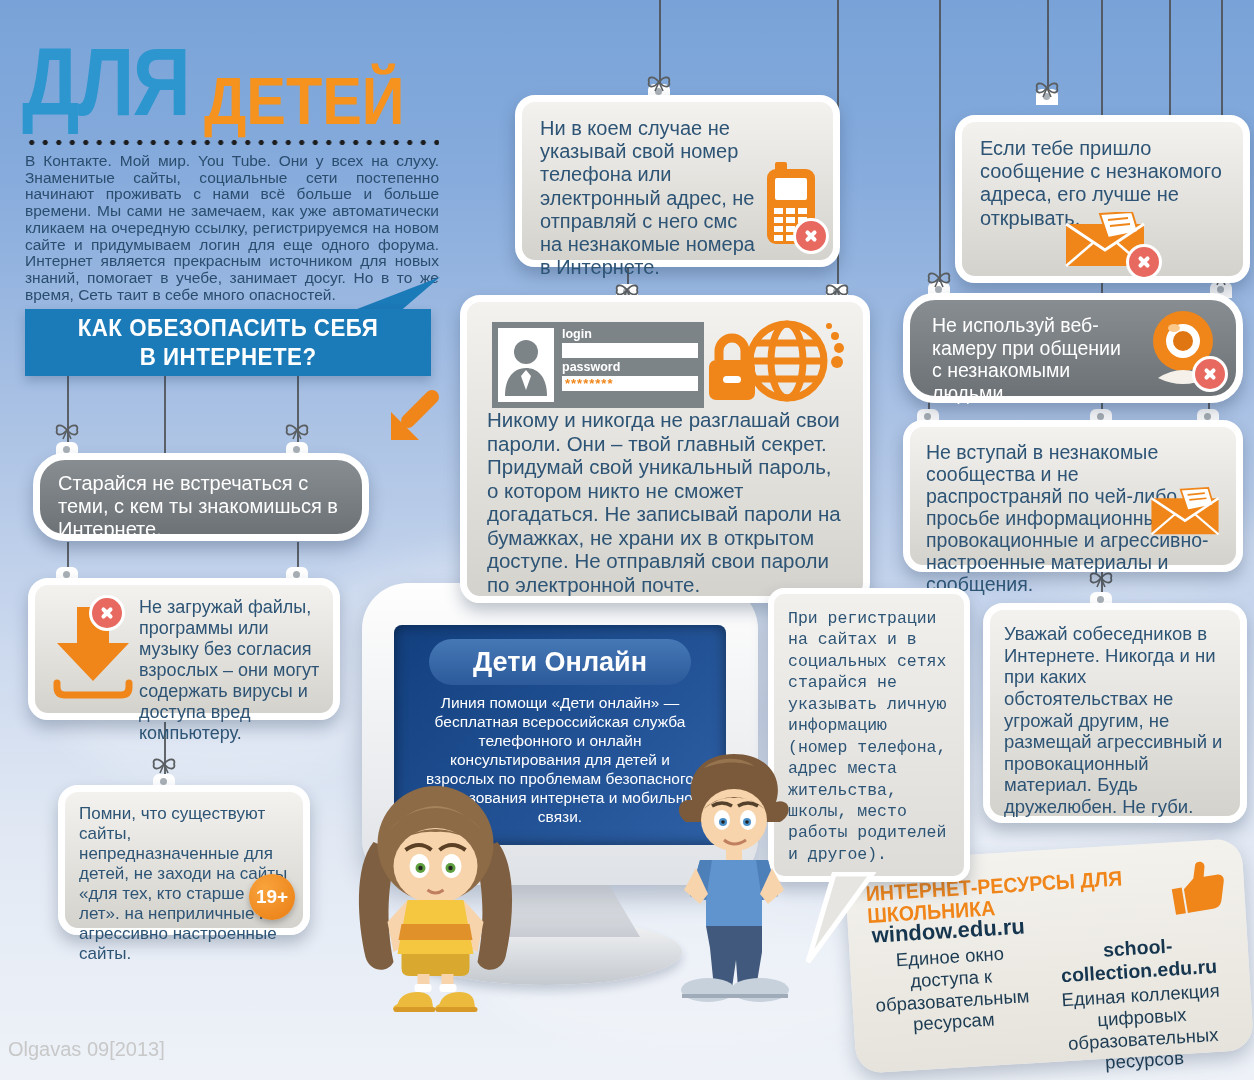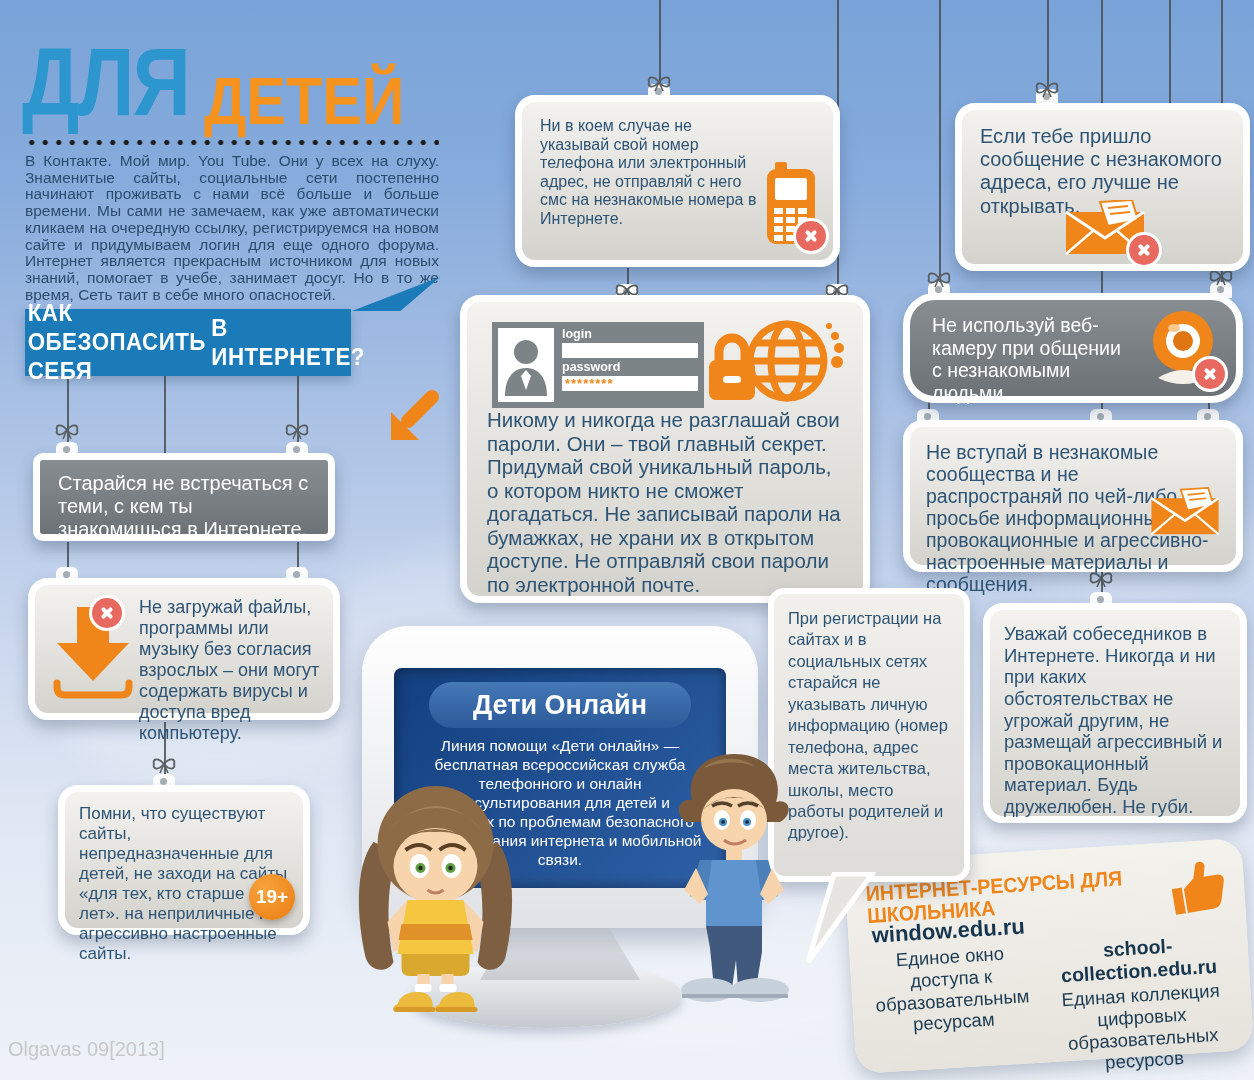--- a/index.html
+++ b/index.html
@@ -8,52 +8,52 @@
     background:linear-gradient(180deg,#79a3d8 0%,#86abdc 16%,#a9c1e4 38%,#ccd9ee 60%,#e2e9f4 78%,#eef2f8 100%);padding-left:36px;}
   .cloud{position:absolute;background:rgba(255,255,255,.22);border-radius:50%;filter:blur(16px);z-index:1;}
   .s{position:absolute;width:2px;background:#4b4f52;opacity:.85;z-index:3;}
   .bow{position:absolute;width:26px;height:20px;z-index:5;}
   .at{position:absolute;width:22px;height:16px;background:#fff;border-radius:6px 6px 0 0;z-index:4;}
   .at::after{content:"";position:absolute;left:7px;top:4px;width:7px;height:7px;border-radius:50%;background:#a9b0b6;}
   .card{position:absolute;background:linear-gradient(180deg,#f3f2ef,#dedcd7 70%,#d4d2cd);border:7px solid #fff;
     border-radius:20px;box-shadow:0 8px 16px rgba(30,50,80,.28);z-index:10;color:#2d5475;box-sizing:border-box;}
   .card-dark{position:absolute;background:linear-gradient(180deg,#888d91,#6d7276);border:7px solid #fff;
     border-radius:32px;box-shadow:0 8px 16px rgba(30,50,80,.3);z-index:10;color:#ffffff;box-sizing:border-box;}
-  .t{padding:15px 18px;font-size:16px;line-height:1.16;}
+  .t{padding:15px 18px;font-size:20px;line-height:1.16;}
   .xb{position:absolute;width:30px;height:30px;border-radius:50%;background:#e8695f;border:3px solid #fff;z-index:2;}
   .xb::before,.xb::after{content:"";position:absolute;left:8px;top:13px;width:14px;height:4px;border-radius:2px;background:#fff;}
   .xb::before{transform:rotate(45deg);}
   .xb::after{transform:rotate(-45deg);}
   .ttl1{position:absolute;left:22px;top:36px;font-size:96px;line-height:.95;font-weight:700;color:#2e96cf;
     transform:scaleX(.84);transform-origin:left top;letter-spacing:-2px;z-index:6;}
   .ttl2{position:absolute;left:204px;top:70px;font-size:66px;line-height:.95;font-weight:700;color:#f6921e;
     transform:scaleX(.9);transform-origin:left top;z-index:6;}
   .dots{position:absolute;left:25px;top:138px;width:414px;height:9px;z-index:6;
     background-image:radial-gradient(circle,#1d1d1d 2.3px,transparent 2.8px);background-size:13.5px 9px;background-repeat:repeat-x;}
   .intro{position:absolute;left:25px;top:153px;width:414px;font-size:15.5px;line-height:1.08;color:#2a4d6e;
     text-align:justify;z-index:6;font-weight:500;}
-  .banner{position:absolute;left:25px;top:309px;width:326px;height:67px;background:#1b7ab8;z-index:7;
-    display:flex;flex-direction:row;justify-content:flex-start;align-items:center;box-shadow:0 5px 10px rgba(20,50,90,.25);}
+  .banner{position:absolute;left:25px;top:309px;width:406px;height:67px;background:#1b7ab8;z-index:7;
+    display:flex;flex-direction:column;justify-content:center;align-items:center;box-shadow:0 5px 10px rgba(20,50,90,.25);}
   .banner div{color:#fff;font-weight:700;font-size:23px;line-height:1.25;letter-spacing:.5px;transform:scaleX(.97);}
   .banner-tail{position:absolute;left:352px;top:277px;width:88px;height:34px;background:#1b7ab8;
     clip-path:polygon(0% 100%,100% 0%,55% 100%);z-index:7;}
-  .monitor{position:absolute;left:362px;top:583px;width:396px;height:430px;z-index:8;margin-top:43px;}
+  .monitor{position:absolute;left:362px;top:583px;width:396px;height:430px;z-index:8;}
   .bezel{position:absolute;left:0;top:0;width:396px;height:302px;border-radius:46px;
     background:linear-gradient(180deg,#fefefe,#e9ebee 70%,#dfe2e6);box-shadow:0 12px 24px rgba(30,50,80,.25);}
   .screen{position:absolute;left:32px;top:42px;width:332px;height:220px;border-radius:8px;
     background:linear-gradient(135deg,#123f7e,#2e60a6);box-shadow:inset 0 0 14px rgba(0,0,0,.45);overflow:hidden;}
   .pill{margin:14px auto 8px auto;width:262px;height:46px;border-radius:23px;background:linear-gradient(180deg,#4678b6,#2c5a9a);
     display:flex;align-items:center;justify-content:center;color:#fff;font-weight:700;font-size:27px;}
   .screen-body{margin:0 20px;color:#fff;font-size:15.5px;line-height:1.23;text-align:center;font-weight:500;}
   .neck{position:absolute;left:118px;top:300px;width:160px;height:54px;background:linear-gradient(180deg,#e8eaed,#c8ccd2);
     clip-path:polygon(20% 0,80% 0,100% 100%,0% 100%);}
   .base{position:absolute;left:48px;top:336px;width:272px;height:66px;border-radius:50%;
     background:linear-gradient(180deg,#f4f5f6,#c4c9cf);box-shadow:0 6px 10px rgba(30,50,80,.2);}
   .bubble{position:absolute;left:768px;top:588px;width:202px;height:294px;background:linear-gradient(180deg,#f1f0ed,#dddcd8);
-    border:6px solid #fff;border-radius:16px;box-shadow:0 8px 16px rgba(30,50,80,.25);z-index:13;color:#2d5475;box-sizing:border-box;}
+    border:6px solid #fff;border-radius:16px;box-shadow:0 8px 16px rgba(30,50,80,.25);z-index:13;color:#2d5475;box-sizing:border-box;font-family:Liberation Mono, monospace;}
   .bubble-tail{position:absolute;left:806px;top:872px;width:70px;height:92px;z-index:13;}
   .resources{position:absolute;left:850px;top:850px;width:398px;height:212px;background:linear-gradient(180deg,#f4f2ed,#e6e3dc);
     border-radius:26px;box-shadow:0 8px 18px rgba(30,50,80,.25);transform:rotate(-3.5deg);z-index:12;}
   .res-title{position:absolute;left:20px;top:22px;width:310px;color:#f08519;font-weight:700;font-size:21px;
     transform:scaleX(.93);transform-origin:left top;line-height:1.05;}
   .res-col{position:absolute;text-align:center;color:#1d3c53;}
   .res-url{font-weight:700;font-size:21px;color:#16364f;}
   .res-desc{font-size:18.5px;line-height:1.18;margin-top:2px;}
   .badge18{position:absolute;right:8px;bottom:8px;width:46px;height:46px;border-radius:50%;
     background:radial-gradient(circle at 35% 30%,#f9a33c,#e97d12);display:flex;align-items:center;justify-content:center;
@@ -189,21 +189,21 @@
             <rect x="33" y="64" width="9" height="6"></rect>
             <rect x="9" y="73" width="9" height="6"></rect>
             <rect x="21" y="73" width="9" height="6"></rect>
             <rect x="33" y="73" width="9" height="6"></rect>
           </g>
         </svg>
       <div class="xb" style="right:-12px;bottom:-4px;"></div>
     </div>
   </div>
 
-  <div class="card" style="left:955px;top:103px;width:295px;height:168px;">
+  <div class="card" style="left:955px;top:115px;width:295px;height:168px;">
     <div class="t" style="font-size:20px;">Если тебе пришло сообщение с незнакомого адреса, его лучше не открывать.</div>
     <div style="position:absolute;left:100px;bottom:4px;">
       <svg width="86" height="56" viewBox="0 0 86 56">
           <polygon points="4,12 82,12 82,54 4,54" fill="#f08519"></polygon>
           <polygon points="38,2 70,0 76,20 46,26" fill="#fff" stroke="#f08519" stroke-width="2"></polygon>
           <line x1="46" y1="8" x2="66" y2="6" stroke="#f08519" stroke-width="2"></line>
           <line x1="48" y1="14" x2="68" y2="12" stroke="#f08519" stroke-width="2"></line>
           <polyline points="4,12 43,38 82,12" fill="none" stroke="#fff" stroke-width="3"></polyline>
           <polyline points="4,54 32,30" fill="none" stroke="#fff" stroke-width="2.5"></polyline>
           <polyline points="54,30 82,54" fill="none" stroke="#fff" stroke-width="2.5"></polyline>
@@ -273,21 +273,21 @@
           <polygon points="38,2 70,0 76,20 46,26" fill="#fff" stroke="#f08519" stroke-width="2"></polygon>
           <line x1="46" y1="8" x2="66" y2="6" stroke="#f08519" stroke-width="2"></line>
           <line x1="48" y1="14" x2="68" y2="12" stroke="#f08519" stroke-width="2"></line>
           <polyline points="4,12 43,38 82,12" fill="none" stroke="#fff" stroke-width="3"></polyline>
           <polyline points="4,54 32,30" fill="none" stroke="#fff" stroke-width="2.5"></polyline>
           <polyline points="54,30 82,54" fill="none" stroke="#fff" stroke-width="2.5"></polyline>
         </svg>
     </div>
   </div>
 
-  <div class="card-dark" style="left:33px;top:453px;width:302px;height:88px;border-radius:10px;">
+  <div class="card-dark" style="left:33px;top:453px;width:336px;height:88px;border-radius:32px;">
     <div class="t" style="padding:12px 18px;font-size:20px;">Старайся не встречаться с теми, с кем ты знакомишься в Интернете.</div>
   </div>
 
   <div class="card" style="left:28px;top:578px;width:312px;height:142px;">
     <div style="position:absolute;left:14px;top:16px;">
       <svg width="90" height="98" viewBox="0 0 90 98">
           <polygon points="28,6 60,6 60,42 80,42 44,80 8,42 28,42" fill="#f08519"></polygon>
           <path d="M8 82 v4 q0 8 8 8 h56 q8 0 8 -8 v-4" fill="none" stroke="#f08519" stroke-width="7" stroke-linecap="round"></path>
         </svg>
       <div class="xb" style="right:14px;top:-6px;"></div>

